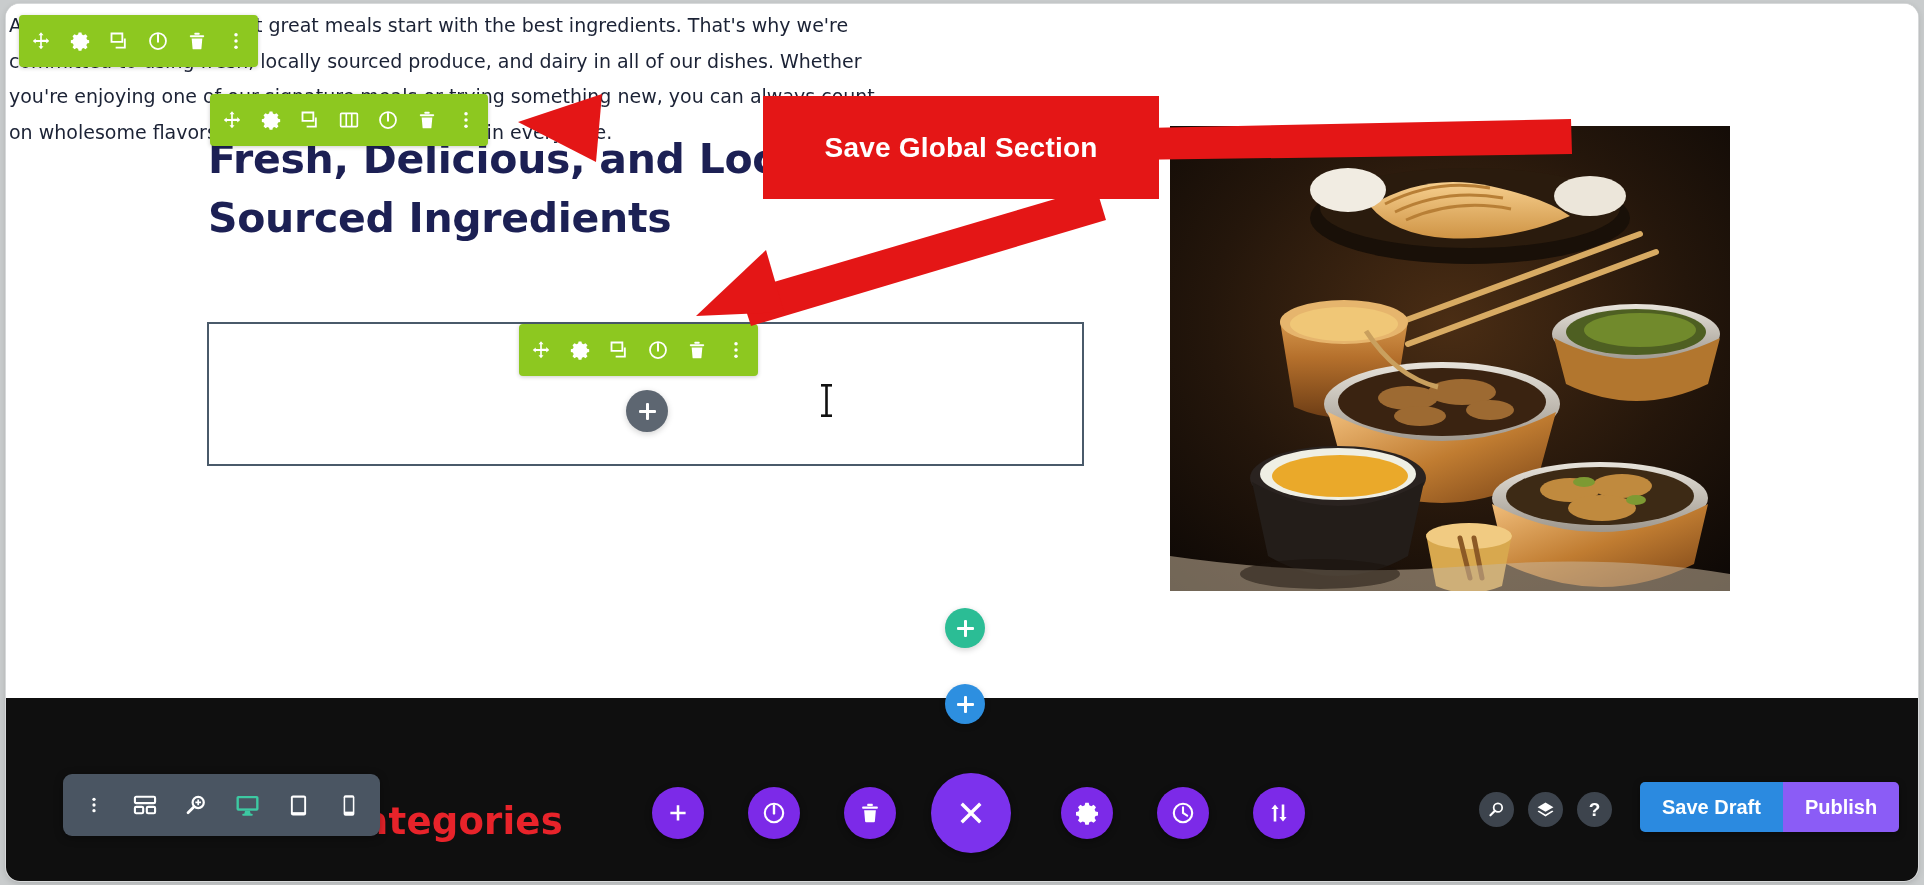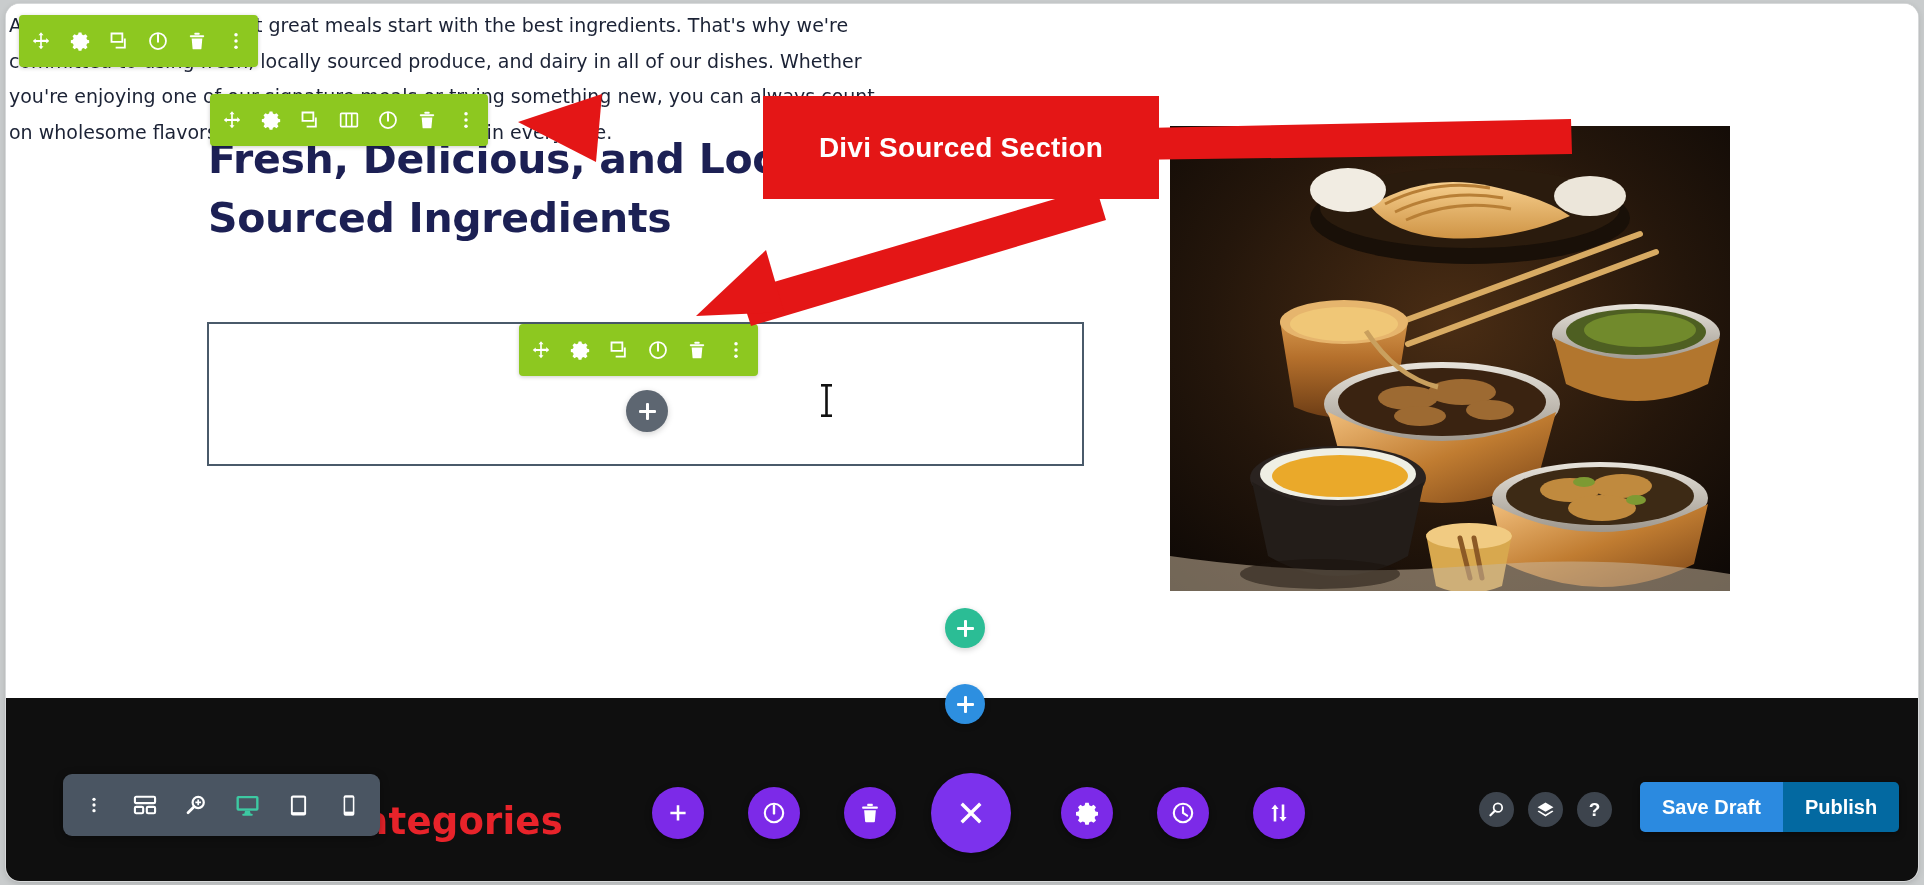--- a/index.html
+++ b/index.html
@@ -218,21 +218,21 @@
   .publish-group button {
     border: 0;
     font-family: "Liberation Sans", sans-serif;
     font-size: 20px;
     font-weight: 700;
     color: #ffffff;
     padding: 8px 22px;
     cursor: pointer;
   }
   #save-draft-button { background: #2b8ae0; }
-  #publish-button    { background: #0369a1; }
+  #publish-button    { background: #8b5cf6; }
 </style>
 </head>
 <body>
 
 <div id="app">
   <div class="browser-frame">
     <div class="page-canvas">
 
       <div class="section-white">
 
@@ -606,19 +606,19 @@
             <path d="M760 132 L1565 115 L1566 150 L761 161 Z"></path>
             <path d="M512 118 L596 90 L590 158 Z"></path>
           </g>
 
           <g fill="#e41616">
             <path d="M1100 216 L745 322 L734 288 L1090 183 Z"></path>
             <path d="M690 312 L760 246 L778 308 Z"></path>
           </g>
         </svg>
         <div class="callout-box">
-          <span>Divi Sourced Section</span>
+          <span>Save Global Section</span>
         </div>
       </div>
 
     </div>
   </div>
 </div>
 
 </body></html>

